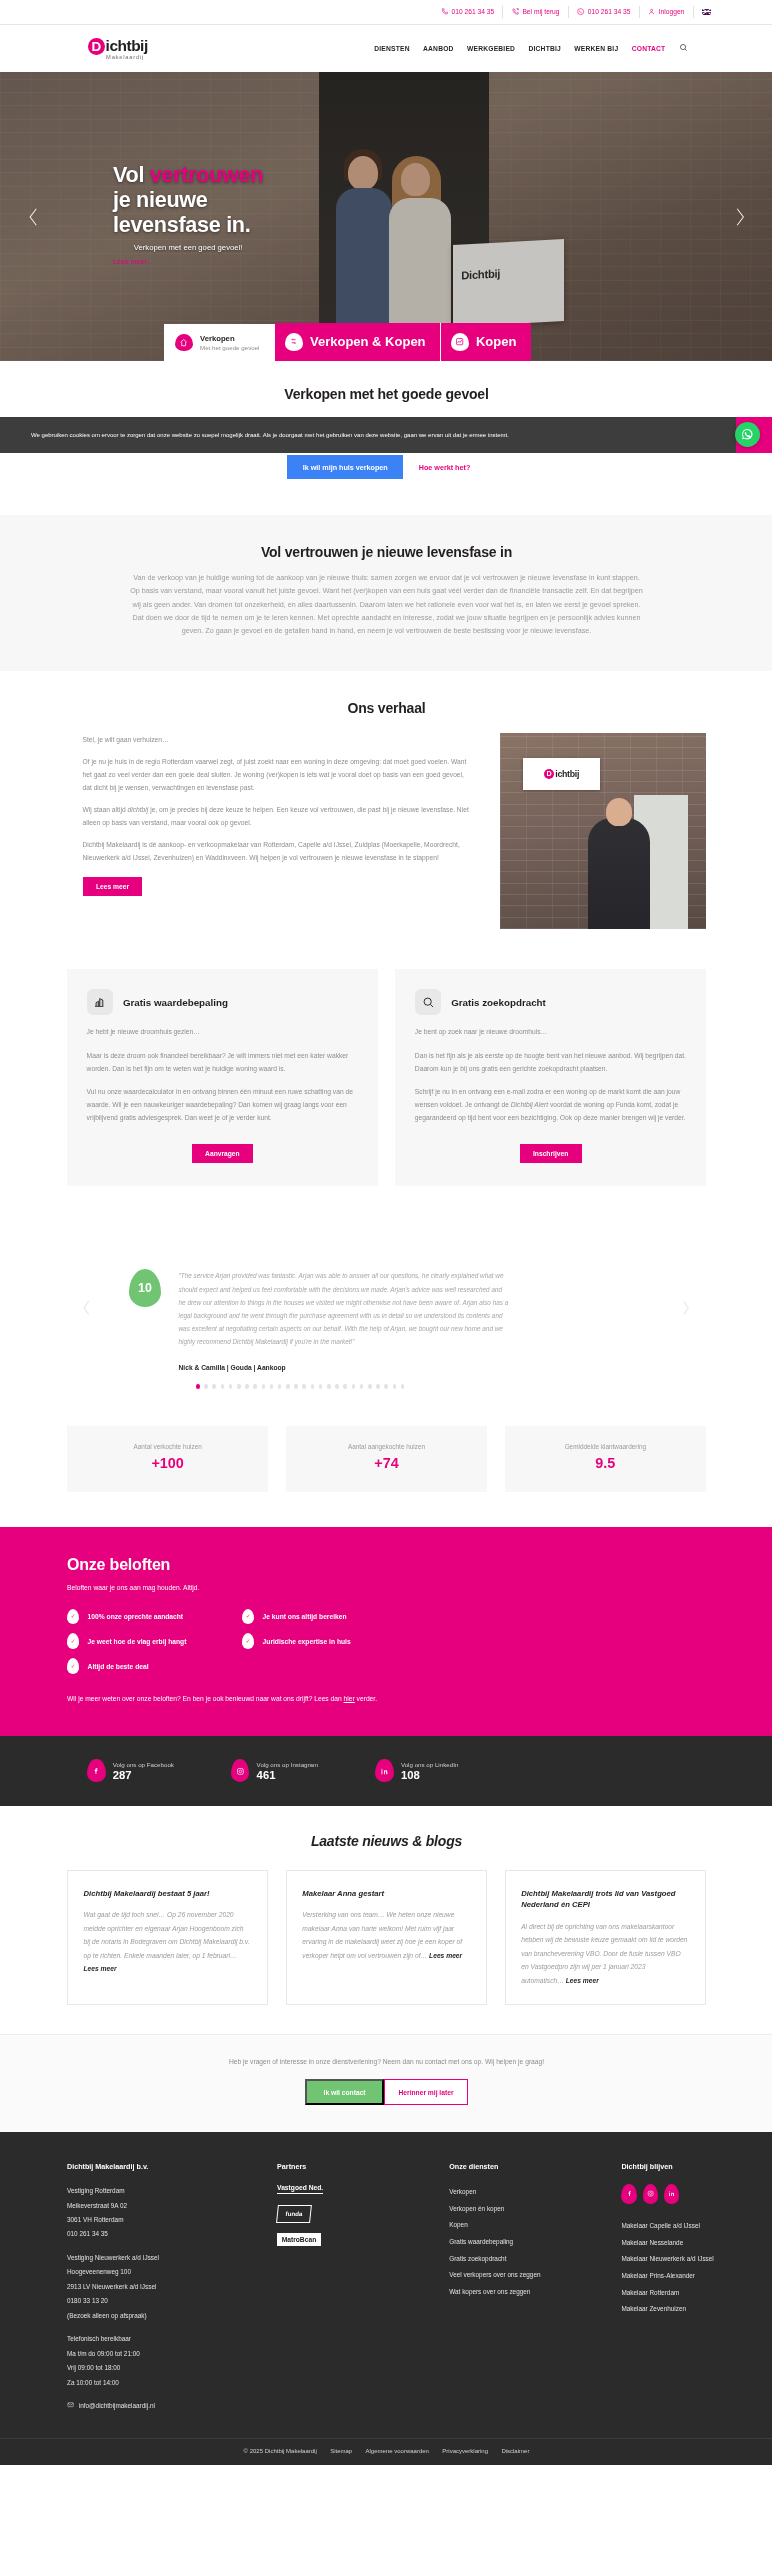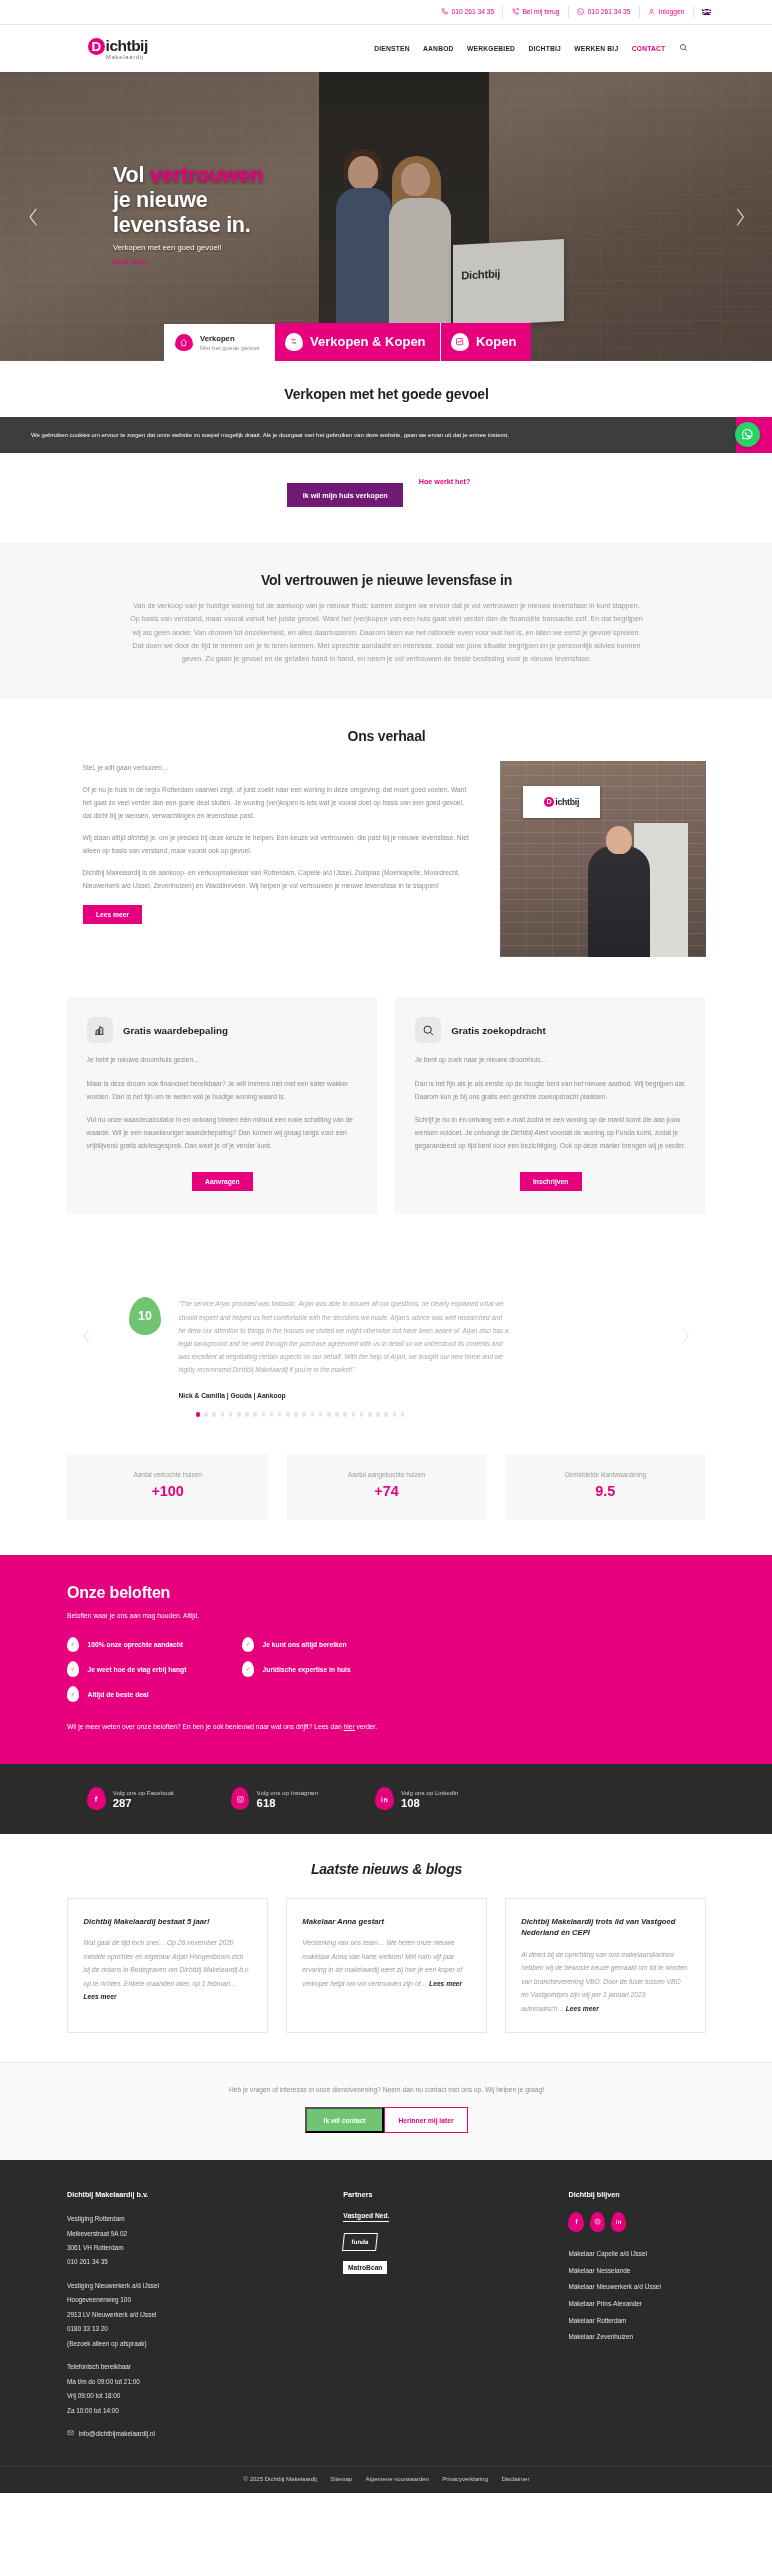--- a/index.html
+++ b/index.html
@@ -96,21 +96,21 @@
   .hero-box .bt { font-size:11.3px; font-weight:bold; color:#e6007e; padding:25px 0 0 8.2px; letter-spacing:-0.3px; }
   .hero-box .bt span { color:#333; }
   .hero-shade { position:absolute; inset:0; background:rgba(0,0,0,.18); }
   .hero-content { position:absolute; left:0; top:0; width:100%; height:100%; }
   .hero-text { position:absolute; left:113px; top:90px; }
   .hero-h1 {
     font-size:21.6px; line-height:1.16; font-weight:bold; color:#fff;
     letter-spacing:-0.3px; text-shadow:0 1px 3.1px rgba(0,0,0,.45);
   }
   .hero-h1 .pink { color:#e6007e; }
-  .hero-sub { margin-top:6.2px; font-size:7.7px; color:#fff; text-shadow:0 0.5px 2.1px rgba(0,0,0,.5); }
+  .hero-sub { margin-top:6.2px; font-size:7.7px; color:#fff; text-shadow:0 0.5px 2.1px rgba(0,0,0,.5);text-align:center; }
   .hero-link { margin-top:4.6px; font-size:7.2px; color:#e6007e; cursor:pointer; }
   .arrow {
     position:absolute; top:50%; transform:translateY(-50%);
     width:17.5px; height:23px; cursor:pointer; opacity:.9;
   }
   .arrow.left { left:25px; }
   .arrow.right { right:25px; }
 
   
   .herotabs { position:absolute; left:164px; bottom:0; display:flex; align-items:flex-end; }
@@ -138,21 +138,21 @@
   p.sec-lead {
     max-width:392px; margin:11.3px auto 0; text-align:center;
     font-size:7.2px; line-height:1.85; color:#9b9b9b;
   }
   .btn-row { display:flex; justify-content:center; align-items:center; gap:0; margin-top:15.5px; }
   .btn {
     display:inline-flex; align-items:center; justify-content:center;
     font-size:7.2px; font-weight:bold; cursor:pointer; border:none;
     font-family:"Liberation Sans", sans-serif;
   }
-  .btn-green { background:#701a75; color:#fff; padding:7.2px 15.5px;margin-top:28px; }
+  .btn-green { background:#3b82f6; color:#fff; padding:7.2px 15.5px; }
   .btn-ghost-pink { background:transparent; color:#e6007e; padding:7.2px 15.5px; }
 
   
   .cookiebar {
     position:absolute; left:0; width:773px; height:36px; background:#3d3d3d;
     display:flex; align-items:center; z-index:40;
   }
   .cookiebar p { color:#fff; font-size:6px; flex:1; padding:0 0 0 31px; }
   .cookie-ok {
     width:37px; align-self:stretch; background:#e6007e; color:#fff;
@@ -691,21 +691,21 @@
     <div class="social">
       <span class="ico">
         <svg viewBox="0 0 24 24" width="8.8" height="8.8" fill="none" stroke="#fff" stroke-width="1.9">
             <rect x="4" y="4" width="16" height="16" rx="4.5"></rect>
             <circle cx="12" cy="12" r="3.6"></circle>
             <circle cx="17" cy="7" r="1" fill="#fff" stroke="none"></circle>
           </svg>
       </span>
       <span class="txt">
         <span class="l">Volg ons op Instagram</span>
-        <div class="n">618</div>
+        <div class="n">461</div>
       </span>
     </div>
     <div class="social">
       <span class="ico">
         <svg viewBox="0 0 24 24" width="8.8" height="8.8" fill="#fff">
             <path d="M6.5 9H4v11h2.5V9zM5.2 4.5A1.6 1.6 0 105.2 7.7a1.6 1.6 0 000-3.2zM20 13.6c0-3-1.6-4.4-3.8-4.4-1.7 0-2.5 1-2.9 1.6V9H10.8c0 .8 0 11 0 11h2.5v-6.1c0-.3 0-.7.1-.9.3-.7.9-1.3 1.8-1.3 1.2 0 1.7.9 1.7 2.3V20H20v-6.4z"></path>
           </svg>
       </span>
       <span class="txt">
         <span class="l">Volg ons op LinkedIn</span>
@@ -789,20 +789,30 @@
         <span class="b">Vastgoed Ned.</span>
       </div>
       <div class="funda-badge">
         <span>funda</span>
       </div>
       <div class="matrobox">
         <span>MatroBcan</span>
       </div>
     </div>
 
+    <div class="fcol">
+      <h4>Onze diensten</h4>
+      <a class="flink">Verkopen</a>
+      <a class="flink">Verkopen én kopen</a>
+      <a class="flink">Kopen</a>
+      <a class="flink">Gratis waardebepaling</a>
+      <a class="flink">Gratis zoekopdracht</a>
+      <a class="flink">Veel verkopers over ons zeggen</a>
+      <a class="flink">Wat kopers over ons zeggen</a>
+    </div>
 
     <div class="fcol">
       <h4>Dichtbij blijven</h4>
       <div class="fsocials">
         <span class="fsoc">
           <svg viewBox="0 0 24 24" width="7.2" height="7.2" fill="#fff">
               <path d="M14 7h2V4h-2.6C11 4 10 5.4 10 7.4V9H8v3h2v8h3v-8h2.3l.4-3H13V7.8c0-.6.3-.8 1-.8z"></path>
             </svg>
         </span>
         <span class="fsoc">

